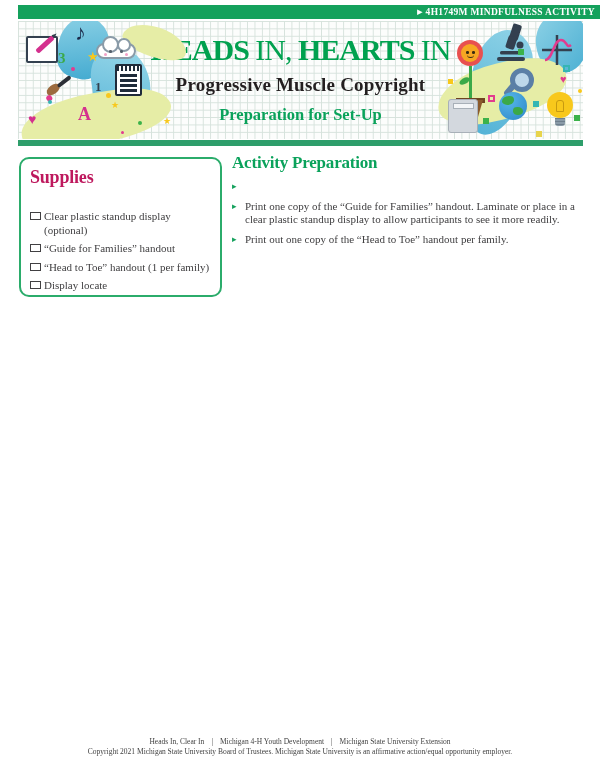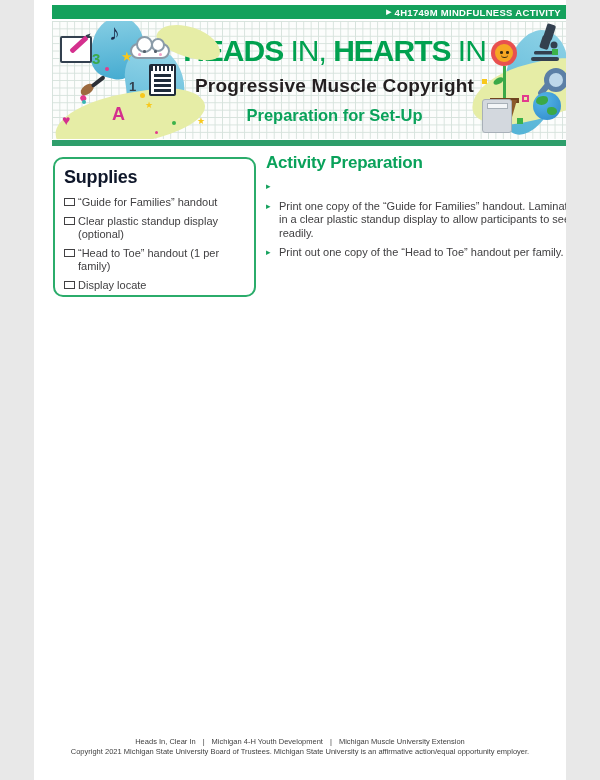--- a/index.html
+++ b/index.html
@@ -1,20 +1,20 @@
 <!DOCTYPE html>
 <html><head>
 <meta charset="utf-8">
 <style>
   * { margin:0; padding:0; box-sizing:border-box; }
   html,body { background:#e8e8e8; }
   .page {
-    position:relative; width:532px; height:780px; margin:0 auto;
+    position:relative; width:600px; height:780px; margin:0 auto;
     background:#ffffff; overflow:hidden;
-    font-family:Liberation Sans, sans-serif; color:#414042;
+    font-family:Liberation Serif, serif; color:#414042;
   }
 
   
   .tagbar {
     position:absolute; left:18px; right:0; top:5px; height:14px;
     background:#14a15c; color:#ffffff;
     display:flex; align-items:center; justify-content:flex-end;
     font-size:9.5px; font-weight:bold; letter-spacing:.3px; padding-right:5px;
   }
   .tagbar .arrow { font-size:6.5px; margin-right:3px; line-height:1; }
@@ -127,21 +127,21 @@
     background-image:linear-gradient(#6e7f8c 1px, transparent 1px); background-size:100% 3px; border-radius:0 0 3px 3px; }
 
   .dot { border-radius:50%; z-index:3; }
   .sq { z-index:3; }
 
   
   .supplies-box {
     position:absolute; left:19px; top:157px; width:203px; height:140px;
     border:2px solid #2bac6b; border-radius:10px; padding:8px 8px 8px 9px; background:#ffffff;
   }
-  .supplies-title { font-size:18px; font-weight:800; color:#0f172a; margin-bottom:8px; letter-spacing:-.2px; }
+  .supplies-title { font-size:18px; font-weight:800; color:#be185d; margin-bottom:22px; letter-spacing:-.2px; }
   .check-list { list-style:none; }
   .check-list li { display:flex; font-size:11px; line-height:13.5px; margin-bottom:5px; color:#414042; }
   .checkbox-icon { flex:0 0 11px; width:8px; height:8px; border:1.5px solid #414042; margin-top:2px; margin-right:3px; display:inline-block; }
 
   .activity { position:absolute; left:232px; top:153px; width:352px; }
   .activity-title { font-size:17px; font-weight:800; color:#0aa25b; margin-bottom:7px; letter-spacing:-.2px; }
   .bullet-list { list-style:none; }
   .bullet-list li { display:flex; font-size:11px; line-height:13.5px; margin-bottom:6px; color:#414042; }
   .bullet-arrow-icon { flex:0 0 13px; color:#14a15c; font-size:9px; line-height:13.5px; }
 
@@ -276,25 +276,25 @@
     <span class="sq" style="left:430px;top:58px;width:5px;height:5px;background:#f8c81c"></span>
     <span class="dot" style="left:560px;top:68px;width:4px;height:4px;background:#f8c81c"></span>
   </div>
   <div class="banner-bottom-bar"></div>
 
   <div class="supplies-box">
     <div class="supplies-title">Supplies</div>
     <ul class="check-list">
       <li>
         <span class="checkbox-icon"></span>
+        <span>Clear plastic standup display (optional)</span>
+      </li>
+      <li>
+        <span class="checkbox-icon"></span>
         <span>“Guide for Families” handout</span>
-      </li>
-      <li>
-        <span class="checkbox-icon"></span>
-        <span>Clear plastic standup display (optional)</span>
       </li>
       <li>
         <span class="checkbox-icon"></span>
         <span>“Head to Toe” handout (1 per family)</span>
       </li>
       <li>
         <span class="checkbox-icon"></span>
         <span>Display locate</span>
       </li>
     </ul>
@@ -312,18 +312,18 @@
       </li>
       <li>
         <span class="bullet-arrow-icon">▸</span>
         <span>Print out one copy of the “Head to Toe” handout per family.</span>
       </li>
     </ul>
   </div>
 
   <div class="footer">
     <div>
-      <span>Heads In, Clear In</span><span class="sep">|</span><span>Michigan 4-H Youth Development</span><span class="sep">|</span><span>Michigan Muscle University Extension</span>
+      <span>Heads In, Clear In</span><span class="sep">|</span><span>Michigan 4-H Youth Development</span><span class="sep">|</span><span>Michigan State University Extension</span>
     </div>
     <div>Copyright 2021 Michigan State University Board of Trustees. Michigan State University is an affirmative action/equal opportunity employer.</div>
   </div>
 
 </div>
 
 </body></html>

